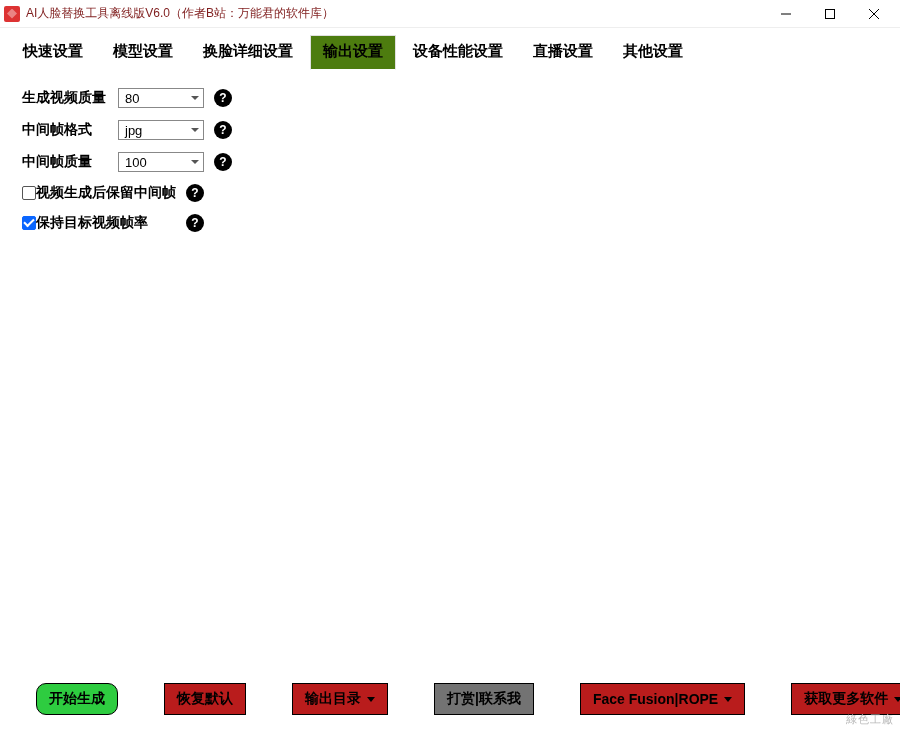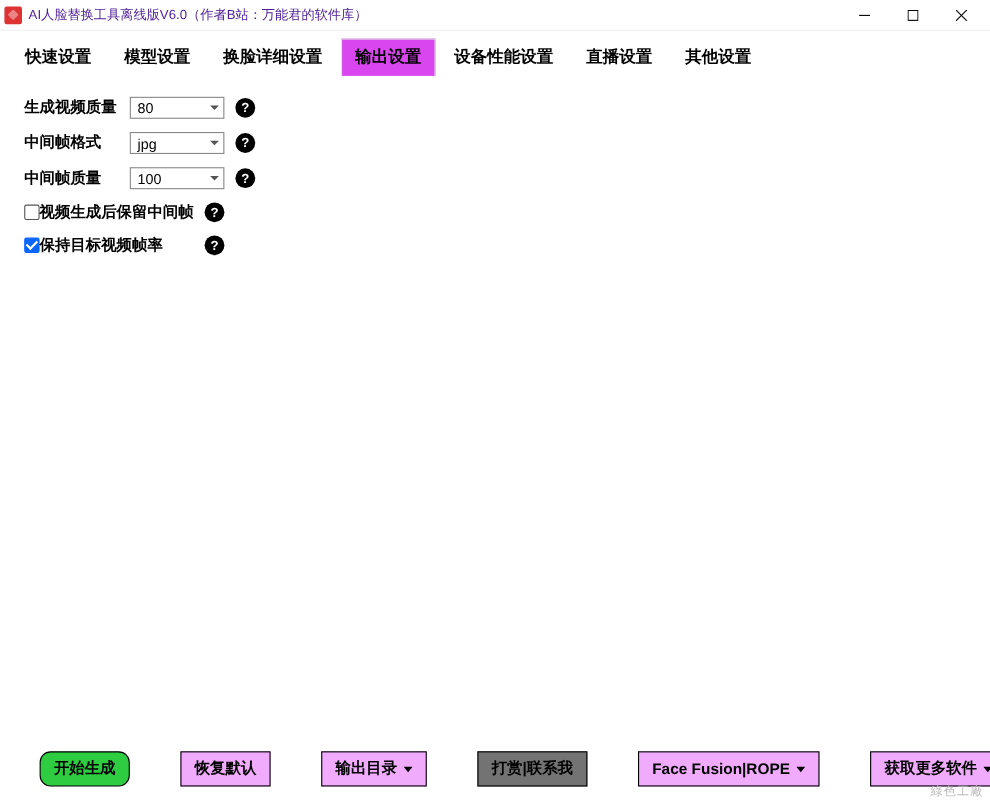--- a/index.html
+++ b/index.html
@@ -12,21 +12,21 @@
     height: 729px;
     overflow: hidden;
     position: relative;
   }
   .titlebar {
     height: 28px;
     display: flex;
     align-items: center;
     padding: 0 4px;
     font-size: 12px;
-    color: #4c1d95;
+    color: #7f1d1d;
     border-bottom: 1px solid #eee;
   }
   .titlebar .app-icon {
     width: 16px; height: 16px;
     background: #d33;
     margin-right: 6px;
     border-radius: 2px;
     position: relative;
   }
   .titlebar .app-icon::after {
@@ -56,21 +56,21 @@
     font-size: 15px;
     font-weight: 700;
     color: #000;
     cursor: pointer;
     border: 1px solid transparent;
     border-bottom: none;
     position: relative;
     top: 1px;
   }
   .tab.active {
-    background: #d946ef;
+    background: #4d7c0f;
     border-color: #e0e0e0;
     border-bottom: 1px solid #fff;
   }
   .tab:not(.active) { color: #000; }
   .tab + .tab { margin-left: 4px; }
   .content {
     padding: 18px 22px;
   }
   .row {
     display: flex;
@@ -143,21 +143,21 @@
     left: 0; right: 0; bottom: 14px;
     display: flex;
     align-items: center;
     padding: 0 36px;
     gap: 46px;
   }
   .bbtn {
     height: 32px;
     padding: 0 12px;
     border: 1px solid #000;
-    background: #f0abfc;
+    background: #b91c1c;
     font-size: 14px;
     font-weight: 700;
     display: flex;
     align-items: center;
     gap: 4px;
     cursor: pointer;
     white-space: nowrap;
   }
   .bbtn.green { background: #2ecc40; border-radius: 10px; }
   .bbtn.pink  { background: #737373; }

